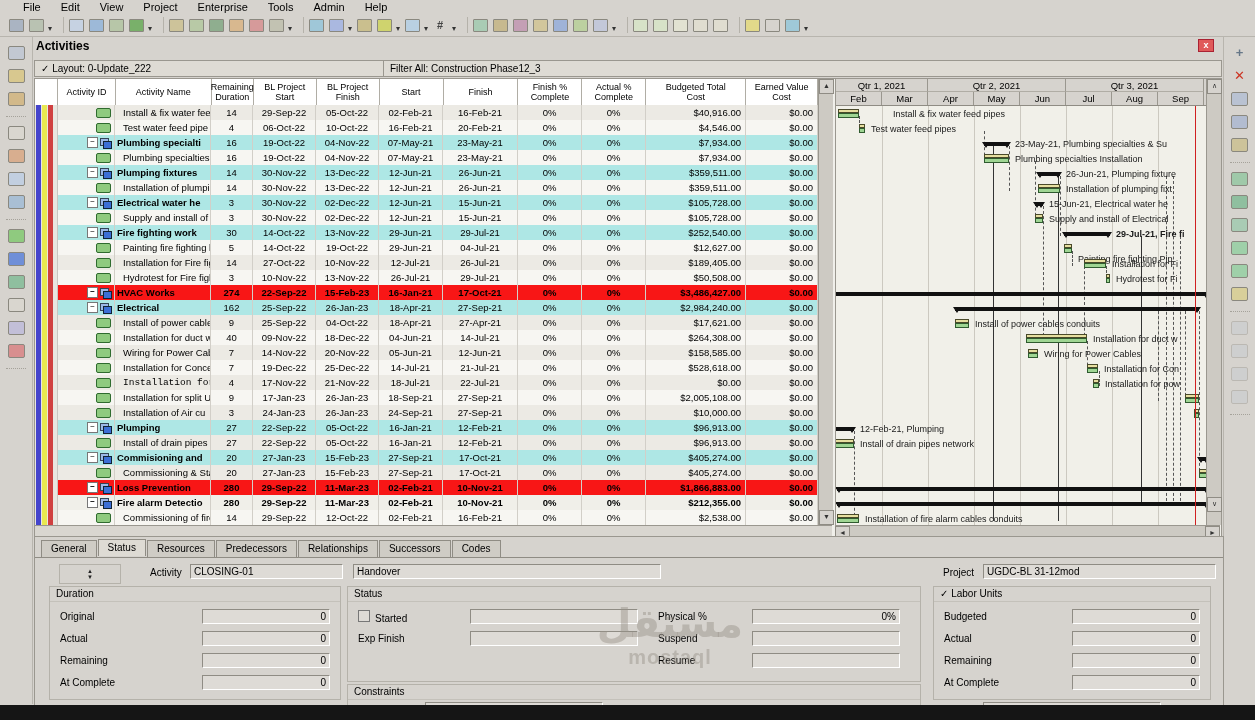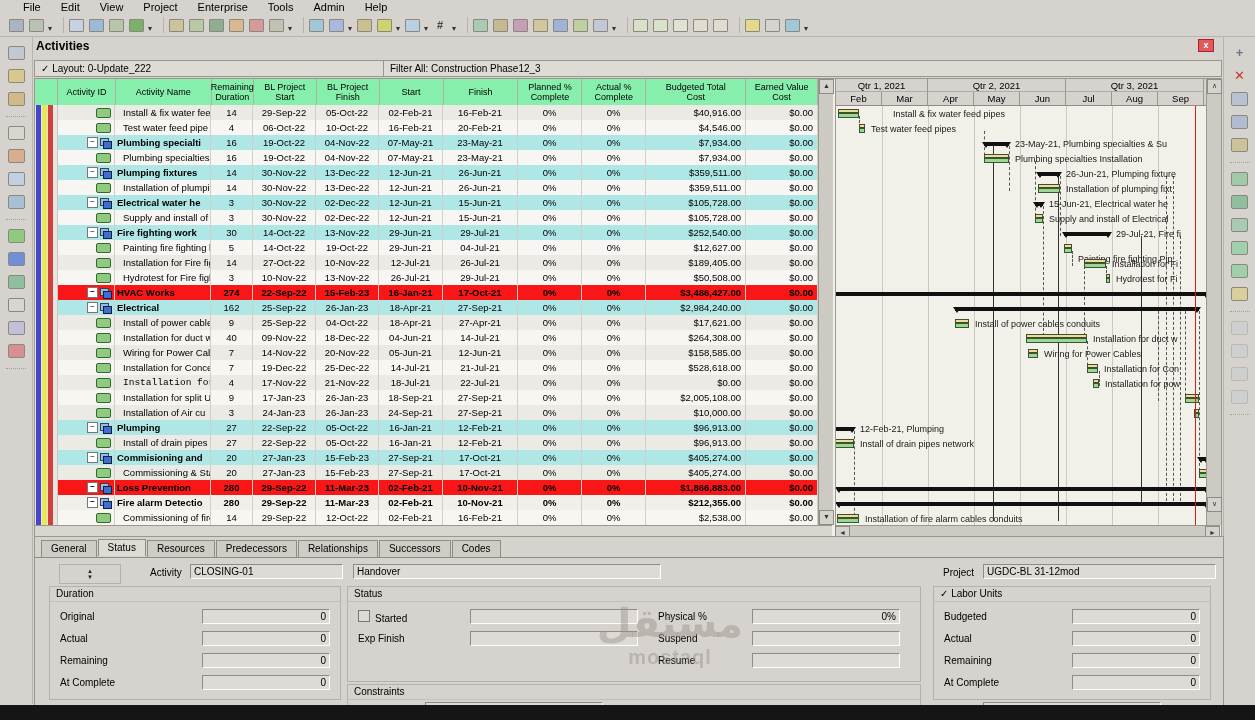--- a/index.html
+++ b/index.html
@@ -29,21 +29,21 @@
   #activities{position:absolute;left:34px;top:37px;width:1188px;height:495px;background:#d6d3ce;}
   #paneltitle{font-weight:bold;font-size:12px;padding:2px 0 2px 2px;height:15px;position:relative;}
   #closebtn{position:absolute;right:8px;top:2px;width:14px;height:11px;background:#e05a5a;
             border:1px solid #a23;color:#fff;font-size:9px;line-height:10px;text-align:center;font-weight:bold;}
   #layoutbar{height:15px;margin-top:4px;border:1px solid #9a978f;background:#dedbd4;
              display:flex;font-size:10px;align-items:center;}
   #layoutbar .lb-left{width:342px;padding-left:6px;border-right:1px solid #9a978f;height:100%;display:flex;align-items:center;}
   #layoutbar .lb-right{flex:1;padding-left:6px;}
   #gridwrap{position:relative;margin-top:1px;height:459px;border:1px solid #9a978f;background:#f0efea;}
   
-  #thead{position:absolute;left:0;top:0;width:783px;height:26px;display:flex;background:#86efac;border-bottom:1px solid #8f8c84;}
+  #thead{position:absolute;left:0;top:0;width:783px;height:26px;display:flex;background:#ffffff;border-bottom:1px solid #8f8c84;}
   #thead .stripepad{width:22px;border-right:1px solid #b0ada5;}
   .th{font-size:9px;display:flex;align-items:center;justify-content:center;text-align:center;
       border-right:1px solid #b0ada5;white-space:pre-line;line-height:10px;box-sizing:border-box;padding:0 1px;}
   
   .c0{width:58px}.c1{width:96px}.c2{width:42px}.c3{width:63px}.c4{width:63px}.c5{width:64px}
   .c6{width:75px}.c7{width:64px}.c8{width:64px}.c9{width:100px}.c10{width:72px}
   
   #rows{position:absolute;left:0;top:26px;width:783px;height:420px;overflow:hidden;background:#f4f3ef;}
   #stripes{position:absolute;left:0;top:0;bottom:0;width:22px;background:#e8e6e0;border-right:1px solid #c9c6c0;}
   #stripes b{position:absolute;top:0;bottom:0;width:5px;}
@@ -349,21 +349,21 @@
         <div class="th c0">Activity ID</div>
         <div class="th c1">Activity Name</div>
         <div class="th c2">Remaining
 Duration</div>
         <div class="th c3">BL Project
 Start</div>
         <div class="th c4">BL Project
 Finish</div>
         <div class="th c5">Start</div>
         <div class="th c6">Finish</div>
-        <div class="th c7">Planned %
+        <div class="th c7">Finish %
 Complete</div>
         <div class="th c8">Actual %
 Complete</div>
         <div class="th c9">Budgeted Total
 Cost</div>
         <div class="th c10">Earned Value
 Cost</div>
       </div>
     <div id="rows">
       <div id="stripes">
@@ -878,21 +878,21 @@
           </div>
           <div class="glabel" style="left: 230px; top: 78px;">Installation of plumping fixt</div>
           <div class="gsum" style="top: 96px; left: 199px; width: 8px;"></div>
           <div class="glabel" style="left: 213px; top: 93px;">15-Jun-21, Electrical water he</div>
           <div class="gbar" style="top: 108px; left: 199px; width: 8px;">
             <div class="bl"></div>
             <div class="cu"></div>
           </div>
           <div class="glabel" style="left: 213px; top: 108px;">Supply and install of Electrical</div>
           <div class="gsum" style="top: 126px; left: 228px; width: 46px;"></div>
-          <div class="glabel" style="left: 280px; top: 123px;">29-Jul-21, Fire fi</div>
+          <div class="glabel" style="left: 280px; top: 123px; font-weight: bold;">29-Jul-21, Fire fi</div>
           <div class="gbar" style="top: 138px; left: 228px; width: 8px;">
             <div class="bl"></div>
             <div class="cu"></div>
           </div>
           <div class="glabel" style="left: 242px; top: 148px;">Painting fire fighting Pip</div>
           <div class="gbar" style="top: 153px; left: 248px; width: 22px;">
             <div class="bl"></div>
             <div class="cu"></div>
           </div>
           <div class="glabel" style="left: 276px; top: 153px;">Installation for Fi</div>

